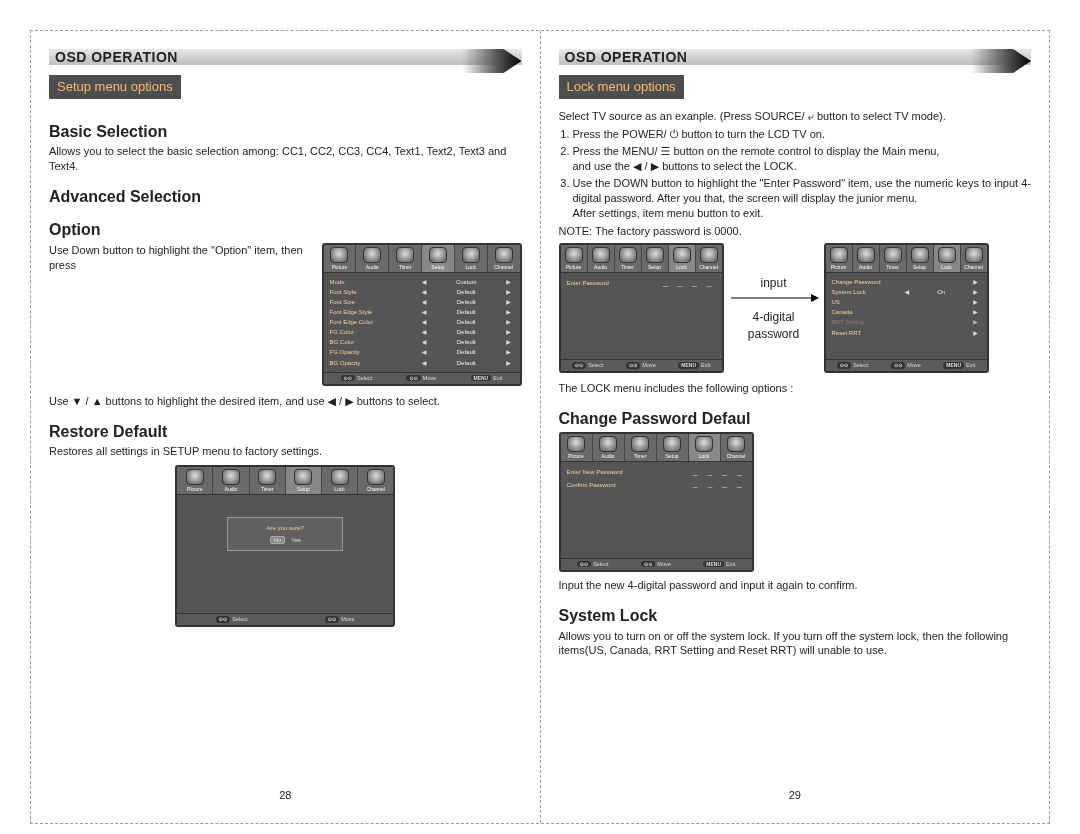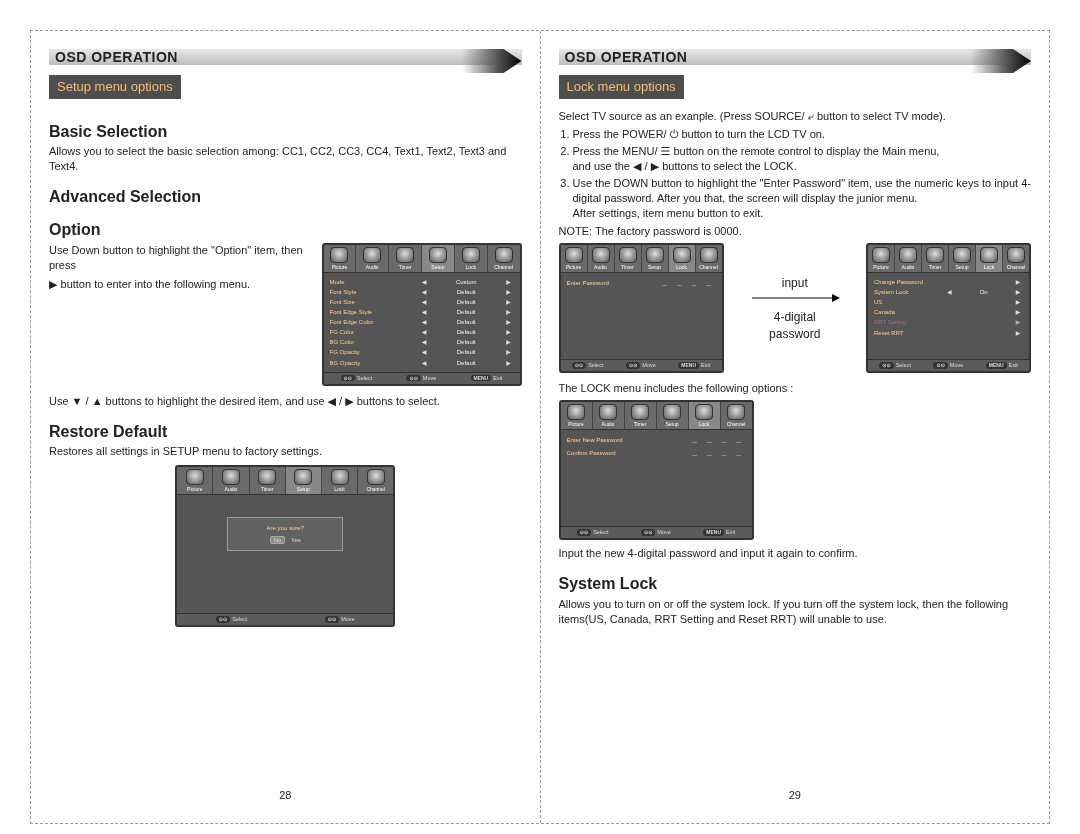--- a/index.html
+++ b/index.html
@@ -51,21 +51,21 @@
   .subhead {
     background: #4d4d4d;
     color: #fdba74;
     display: inline-block;
     padding: 3px 8px;
     font-size: 13px;
     margin-bottom: 10px;
   }
   .h4 { font-weight: bold; font-size: 16px; margin-top: 12px; margin-bottom: 2px;}
   .para { margin: 0 0 4px 0; }
-  .row { display: flex; gap: 10px; align-items: flex-start; justify-content: space-between; }
+  .row { display: flex; gap: 10px; align-items: flex-start; }
   .pagenum { position: absolute; bottom: 20px; left: 50%; transform: translateX(-50%); font-size: 11px; }
 
   
   .osd {
     background: #555;
     border: 2px solid #333;
     border-radius: 3px;
     box-sizing: border-box;
     color: #fff;
     font-size: 6.5px;
@@ -119,21 +119,21 @@
     background: #616161;
     padding: 6px 12px;
     text-align: center;
     margin: 18px auto;
     width: 90px;
     font-size: 6px;
     color:#f6cfa0;
   }
   .dialog .btns { margin-top: 4px; color:#ddd; }
   .dialog .btns .sel{ background:#888; padding:0 3px; border:1px solid #aaa; border-radius:2px; margin-right:4px;}
-  .pw-dashes { letter-spacing: 4px; color:#eee; font-size:8px;font-style:italic;}
+  .pw-dashes { letter-spacing: 4px; color:#eee; font-size:8px;}
   ol.steps{ margin:4px 0 4px 14px; padding:0;}
   ol.steps li{ margin-bottom:2px;}
 </style>
 </head>
 <body>
 
 <div class="outer-border">
 
   <div class="page page-left">
     <div class="header-bar">
@@ -144,21 +144,20 @@
 
     <div class="h4">Basic Selection</div>
     <p class="para">Allows you to select the basic selection among: CC1, CC2, CC3, CC4, Text1, Text2, Text3 and Text4.</p>
 
     <div class="h4">Advanced Selection</div>
 
     <div class="h4">Option</div>
     <div class="row">
       <div style="flex:1;">
         <p class="para">Use Down button to highlight the "Option" item, then press</p>
-        <p class="para">▶ button to enter into the following menu.</p>
       </div>
 
       <div class="osd" style="width:200px;">
         <div class="osd-tabs" id="tabs1">
             <div class="osd-tab">
               <span class="ic"></span>
               <div class="lbl">Picture</div>
             </div>
             <div class="osd-tab">
               <span class="ic"></span>
@@ -434,20 +433,21 @@
         <div class="osd-foot">
           <span><b>⊙⊙</b><span>Select</span></span>
           <span><b>⊙⊙</b><span>Move</span></span>
           <span><b>MENU</b><span>Exit</span></span>
         </div>
       </div>
     </div>
 
     <p class="para" style="margin-top:8px;">The LOCK menu includes the following options :</p>
 
+    <div class="h4">Change Password Defaul</div>
     <div class="row">
 
       <div class="osd" style="width:195px;">
         <div class="osd-tabs" id="tabs5">
             <div class="osd-tab">
               <span class="ic"></span>
               <div class="lbl">Picture</div>
             </div>
             <div class="osd-tab">
               <span class="ic"></span>

